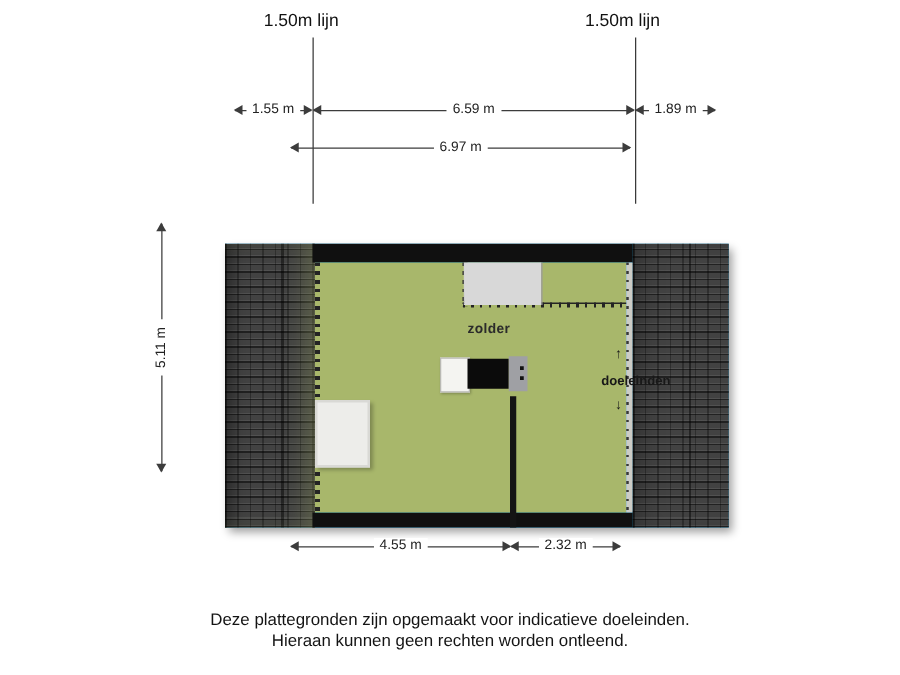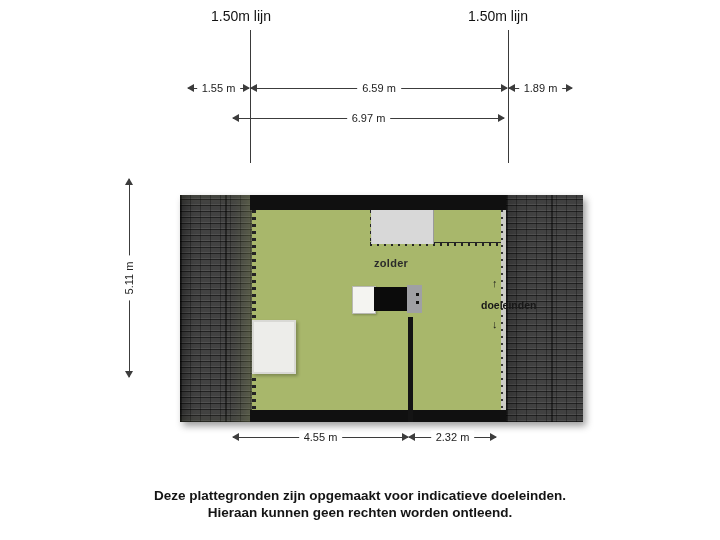--- a/index.html
+++ b/index.html
@@ -102,21 +102,21 @@
 
   .room-label { position:absolute; left:194px; top:62px; font-size:11px; font-weight:700;
     color:#2b2b2b; letter-spacing:.3px; }
   .knee-label { position:absolute; left:301px; top:104px; font-size:10.5px; font-weight:700;
     color:#181818; z-index:5; white-space:nowrap; }
   .knee-arrow { position:absolute; font-size:11px; color:#181818; z-index:5; line-height:11px; }
 
   
   .disclaimer {
     position:absolute; left:0; right:0; top:487px; text-align:center;
-    font-size:13.5px; font-weight:700; color:#141414; line-height:17px;
+    font-size:13.5px; font-weight:400; color:#141414; line-height:17px;
   }
 </style>
 </head>
 <body>
 
 <div class="stage">
 
   <div class="topline-label" style="left:211px; top:8px;">1.50m lijn</div>
   <div class="topline-label" style="left:468px; top:8px;">1.50m lijn</div>
 

